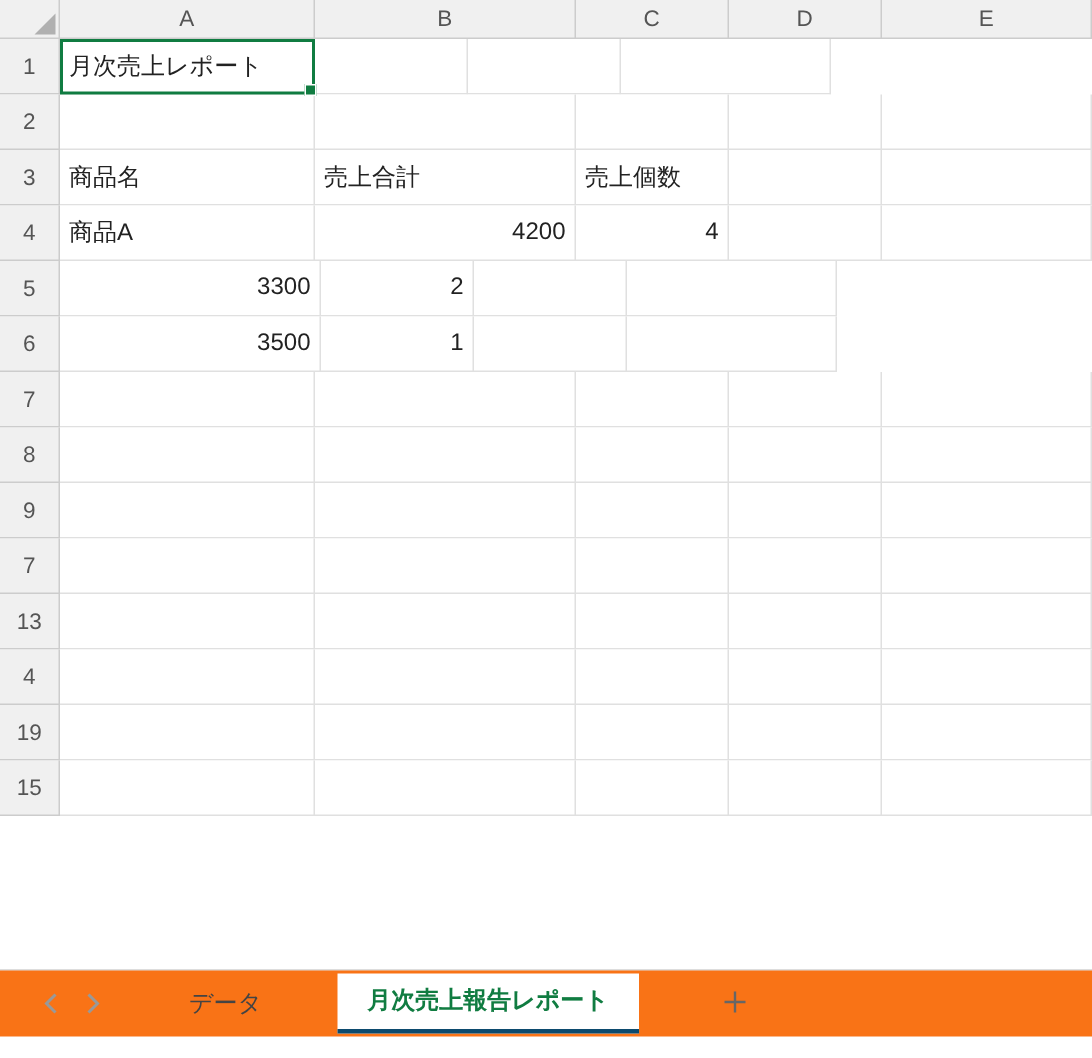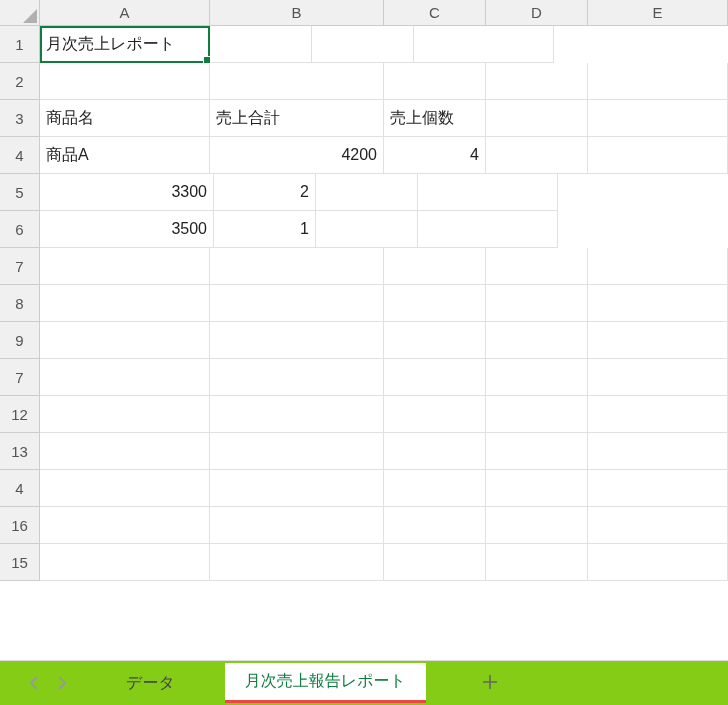--- a/index.html
+++ b/index.html
@@ -105,25 +105,25 @@
       position: absolute;
       right: -3px;
       bottom: -3px;
       width: 6px;
       height: 6px;
       background: #107c41;
       border: 1px solid #fff;
     }
     .sheet-tabs-bar {
       position: absolute;
-      bottom: 0;
+      bottom: 14px;
       left: 0;
       right: 0;
       height: 45px;
-      background: #84cc16;
+      background: #f97316;
       border-top: 1px solid #ddd;
       display: flex;
       align-items: center;
       padding-left: 20px;
     }
     .nav-btn {
       width: 28px;
       height: 28px;
       display: flex;
       align-items: center;
@@ -134,23 +134,23 @@
     }
     .sheet-tab {
       padding: 8px 20px;
       color: #444;
       cursor: pointer;
       font-size: 16px;
       margin-left: 30px;
     }
     .sheet-tab.active {
       background: #fff;
-      border-bottom: 3px solid #ef4444;
+      border-bottom: 3px solid #0c4a6e;
       color: #107c41;
-      font-weight: 400;
+      font-weight: 700;
     }
     .add-sheet {
       margin-left: 50px;
       font-size: 22px;
       color: #666;
       cursor: pointer;
       width: 28px;
       text-align: center;
     }
   </style>
@@ -238,45 +238,37 @@
       </div>
       <div class="row">
         <div class="row-header">7</div>
         <div class="cell col-A"></div>
         <div class="cell col-B"></div>
         <div class="cell col-C"></div>
         <div class="cell col-D"></div>
         <div class="cell col-E"></div>
       </div>
       <div class="row">
-        <div class="row-header">12</div>
-        <div class="cell col-A"></div>
-        <div class="cell col-B"></div>
-        <div class="cell col-C"></div>
-        <div class="cell col-D"></div>
-        <div class="cell col-E"></div>
-      </div>
-      <div class="row">
         <div class="row-header">13</div>
         <div class="cell col-A"></div>
         <div class="cell col-B"></div>
         <div class="cell col-C"></div>
         <div class="cell col-D"></div>
         <div class="cell col-E"></div>
       </div>
       <div class="row">
         <div class="row-header">4</div>
         <div class="cell col-A"></div>
         <div class="cell col-B"></div>
         <div class="cell col-C"></div>
         <div class="cell col-D"></div>
         <div class="cell col-E"></div>
       </div>
       <div class="row">
-        <div class="row-header">16</div>
+        <div class="row-header">19</div>
         <div class="cell col-A"></div>
         <div class="cell col-B"></div>
         <div class="cell col-C"></div>
         <div class="cell col-D"></div>
         <div class="cell col-E"></div>
       </div>
       <div class="row">
         <div class="row-header">15</div>
         <div class="cell col-A"></div>
         <div class="cell col-B"></div>

